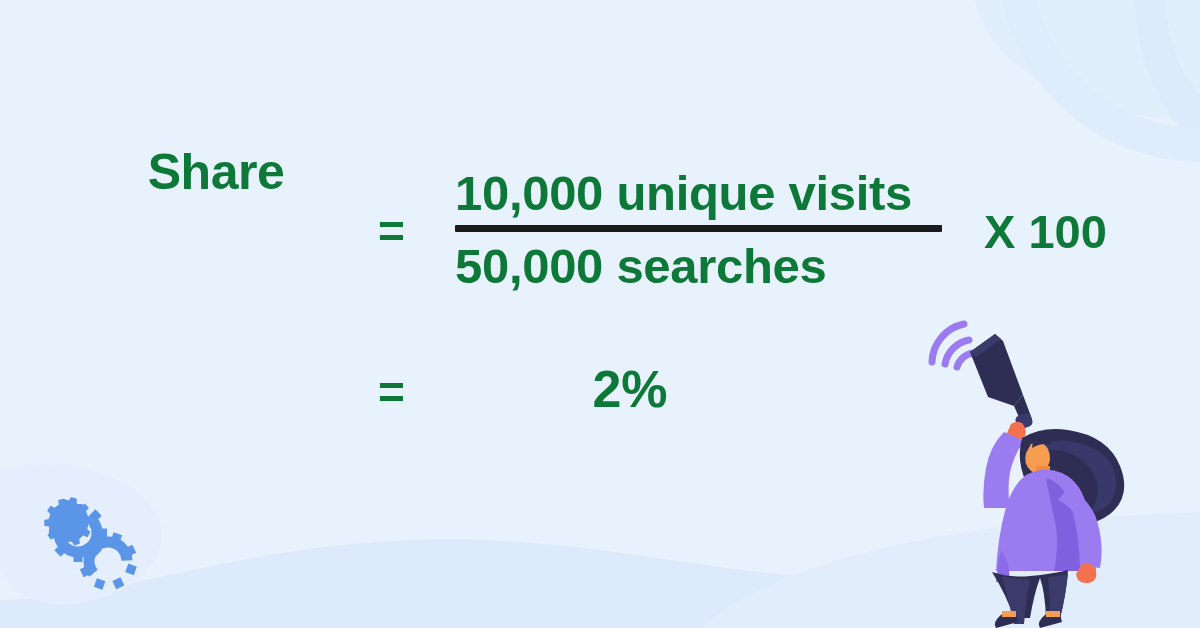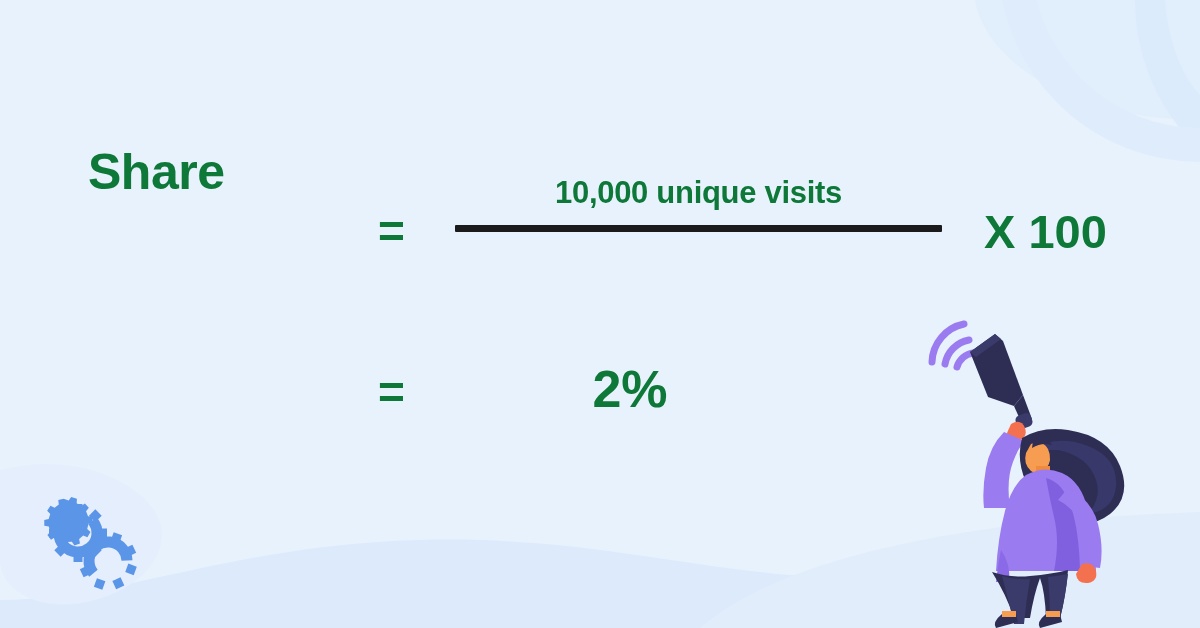--- a/index.html
+++ b/index.html
@@ -46,21 +46,21 @@
     top: 0;
     width: 1200px;
     height: 628px;
   }
 
   .sov-label {
     position: absolute;
     left: 88px;
     top: 143px;
     width: 256px;
-    text-align: left;
+    text-align: center;
     color: #0d7838;
     font-size: 50px;
     font-weight: bold;
     line-height: 58px;
     letter-spacing: -0.5px;
   }
   .sov-label .ln { display: block; }
 
   .eq-1 {
     position: absolute;
@@ -73,23 +73,22 @@
   }
 
   .frac {
     position: absolute;
     left: 455px;
     top: 168px;
     width: 487px;
   }
   .frac .num,
   .frac .den {
-    text-align: center;
-    color: #0d7838;
-    font-size: 31px;
+    color: #0d7838;
+    font-size: 49px;
     font-weight: bold;
     line-height: 50px;
     letter-spacing: -0.3px;
     white-space: nowrap;
   }
   .frac .num { margin-bottom: 7px; }
   .frac .bar {
     height: 7px;
     background: #1b1b1b;
     border-radius: 1px;
@@ -206,20 +205,21 @@
 
     <div class="sov-label">
       <span class="ln">Share</span>
     </div>
 
     <div class="eq-1">=</div>
 
     <div class="frac">
       <div class="num">10,000 unique visits</div>
       <div class="bar"></div>
+      <div class="den">50,000 searches</div>
     </div>
 
     <div class="times">X 100</div>
 
     <div class="eq-2">=</div>
 
     <div class="result">2%</div>
   </div>
 
   <svg class="illustration" viewBox="0 0 210 318">

